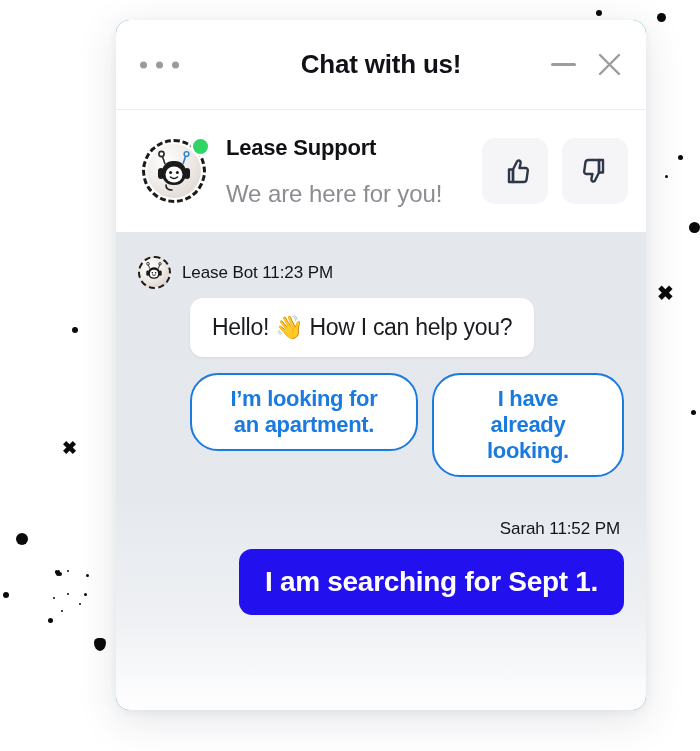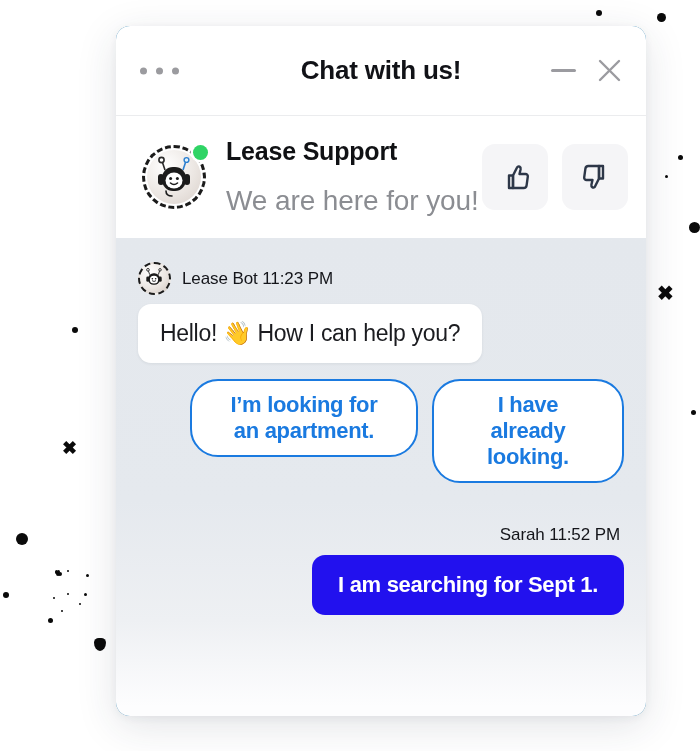--- a/index.html
+++ b/index.html
@@ -32,21 +32,21 @@
   .deco-shield {
     position: absolute;
     background: #0a0a0a;
     border-radius: 40% 40% 50% 50% / 35% 35% 65% 65%;
   }
 
   
   #chat-panel {
     position: absolute;
     left: 116px;
-    top: 26px;
+    top: 20px;
     width: 530px;
     height: 690px;
     border-radius: 14px;
     background: #0369a1;
     box-shadow: 0 10px 40px rgba(40,50,70,0.13), 0 2px 8px rgba(40,50,70,0.06);
     overflow: hidden;
     display: flex;
     flex-direction: column;
   }
 
@@ -130,28 +130,28 @@
   .online-dot {
     position: absolute;
     right: -2px; top: 0px;
     width: 15px; height: 15px;
     border-radius: 50%;
     background: #2fd465;
     box-shadow: 0 0 0 2.5px #fff;
   }
   .agent-meta { margin-left: 20px; flex: 1; min-width: 0; }
   .agent-name {
-    font-size: 25px;
+    font-size: 22px;
     font-weight: bold;
     color: #101114;
     letter-spacing: -0.2px;
   }
   .agent-sub {
     margin-top: 19px;
-    font-size: 28px;
+    font-size: 24px;
     color: #8b8d92;
     letter-spacing: -0.1px;
   }
   .rate-buttons { display: flex; gap: 14px; flex: none; }
   .rate-btn {
     width: 66px; height: 66px;
     border-radius: 13px;
     background: #f5f5f7;
     display: flex; align-items: center; justify-content: center;
     cursor: pointer;
@@ -191,20 +191,21 @@
     font-size: 17px;
     color: #14151a;
     letter-spacing: -0.1px;
   }
 
   .bubble-bot {
     display: inline-block;
     background: #ffffff;
     border-radius: 13px;
     padding: 16px 22px;
+    margin-left: 52px;
     font-size: 23px;
     color: #1b1c20;
     letter-spacing: -0.3px;
     box-shadow: 0 1px 3px rgba(40,50,70,0.08);
   }
 
   .quick-replies {
     margin-left: 52px;
     margin-top: 16px;
     display: flex;
@@ -235,21 +236,21 @@
     color: #14151a;
     margin-right: 4px;
     margin-bottom: 10px;
     letter-spacing: -0.1px;
   }
   .bubble-user {
     background: #2211ee;
     color: #ffffff;
     border-radius: 13px;
     padding: 17px 26px;
-    font-size: 22px;
+    font-size: 28px;
     font-weight: bold;
     letter-spacing: -0.3px;
     max-width: 80%;
   }
 </style>
 </head>
 <body>
 
 <div id="stage">
 

